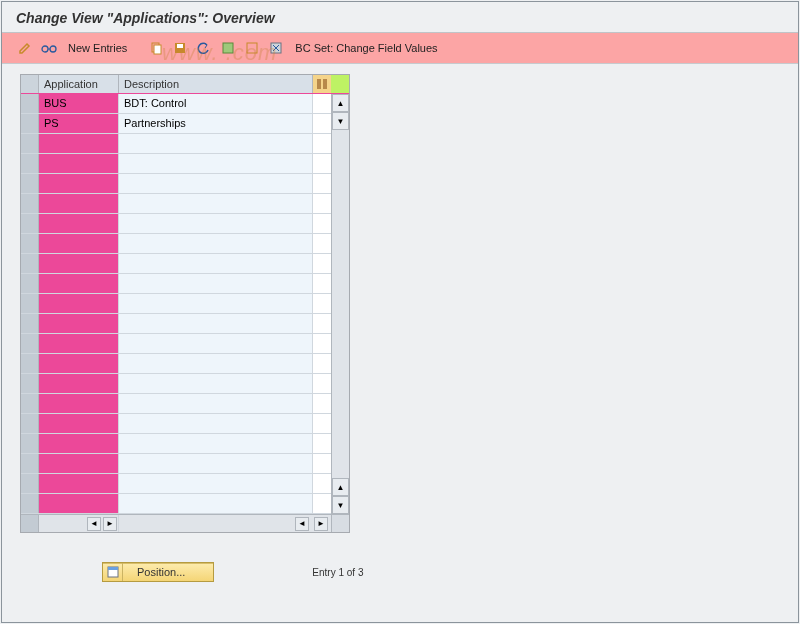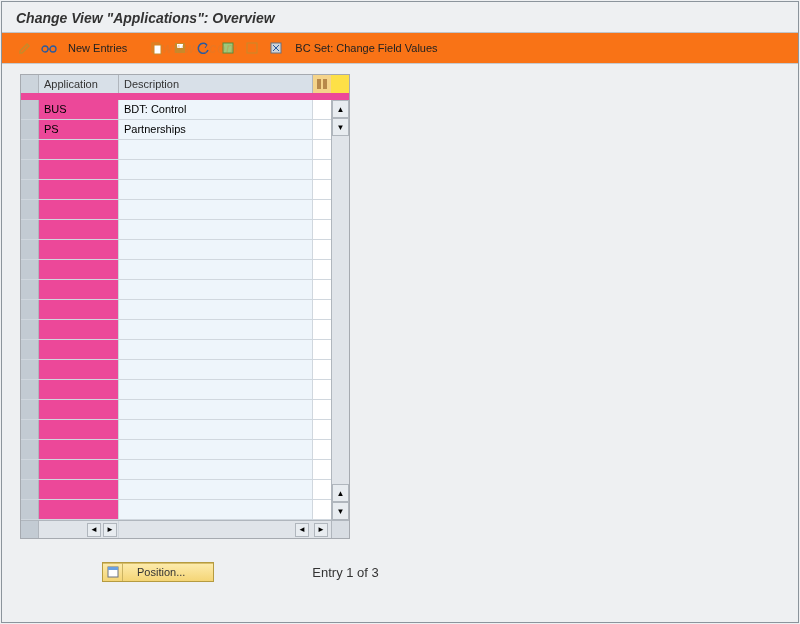--- a/index.html
+++ b/index.html
@@ -22,21 +22,21 @@
       font-weight: bold;
       font-style: italic;
       color: #333;
     }
     .toolbar {
       padding: 6px 14px;
       display: flex;
       align-items: center;
       gap: 6px;
       border-bottom: 1px solid #c6cace;
-      background: #f97316;
+      background: #fca5a5;
     }
     .toolbar .icon-btn {
       width: 18px;
       height: 18px;
       display: inline-flex;
       align-items: center;
       justify-content: center;
       cursor: pointer;
     }
     .toolbar .text-btn {
@@ -52,22 +52,22 @@
     }
     .table-wrap {
       position: relative;
       width: 330px;
       border: 1px solid #a6aab0;
       background: #fff;
     }
     .table-head {
       display: grid;
       grid-template-columns: 18px 80px 194px 18px;
-      background: #fde047;
-      border-bottom: 7px solid #ec4899;
+      background: #bef264;
+      border-bottom: 1px solid #ec4899;
     }
     .th {
       padding: 3px 5px;
       font-size: 11px;
       color: #333;
       border-right: 1px solid #b0b6bd;
       background: #d8e0e8;
     }
     .th-sel { background: #ccd4dc; }
     .th-cfg {
@@ -168,28 +168,28 @@
       width: 20px; height: 18px;
       display:flex; align-items:center; justify-content:center;
       border-right: 1px solid #cbb362;
     }
     .position-btn .pb-label {
       padding: 0 28px 0 14px;
       font-size: 11px;
       color: #333;
     }
     .entry-status {
-      font-size: 13px;
+      font-size: 10px;
       color: #333;
     }
     .watermark {
       position: absolute;
       top: 38px;
       left: 160px;
-      font-size: 14px;
+      font-size: 22px;
       font-style: italic;
       color: rgba(200, 130, 60, 0.35);
       pointer-events: none;
       letter-spacing: 1px;
     }
     .outer-border {
       border: 1px solid #8b949c;
       width: 798px;
       height: 622px;
       margin: 1px;

